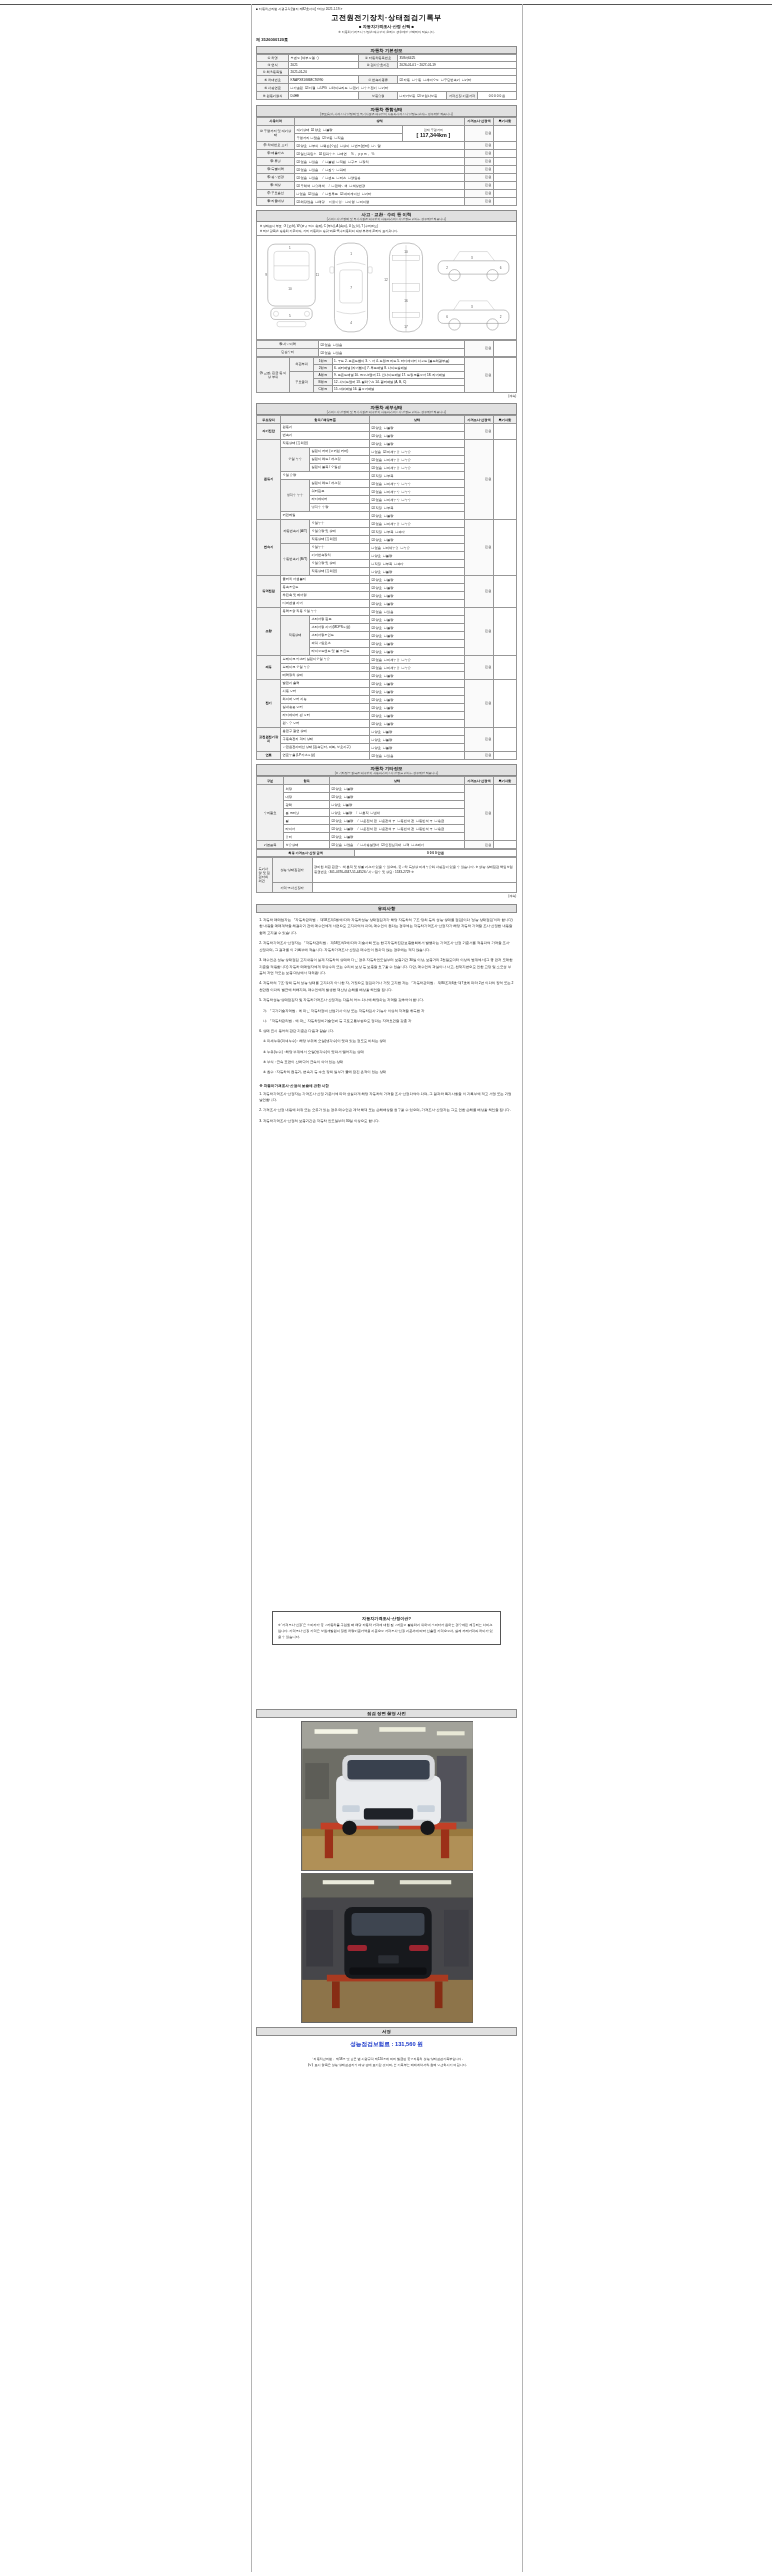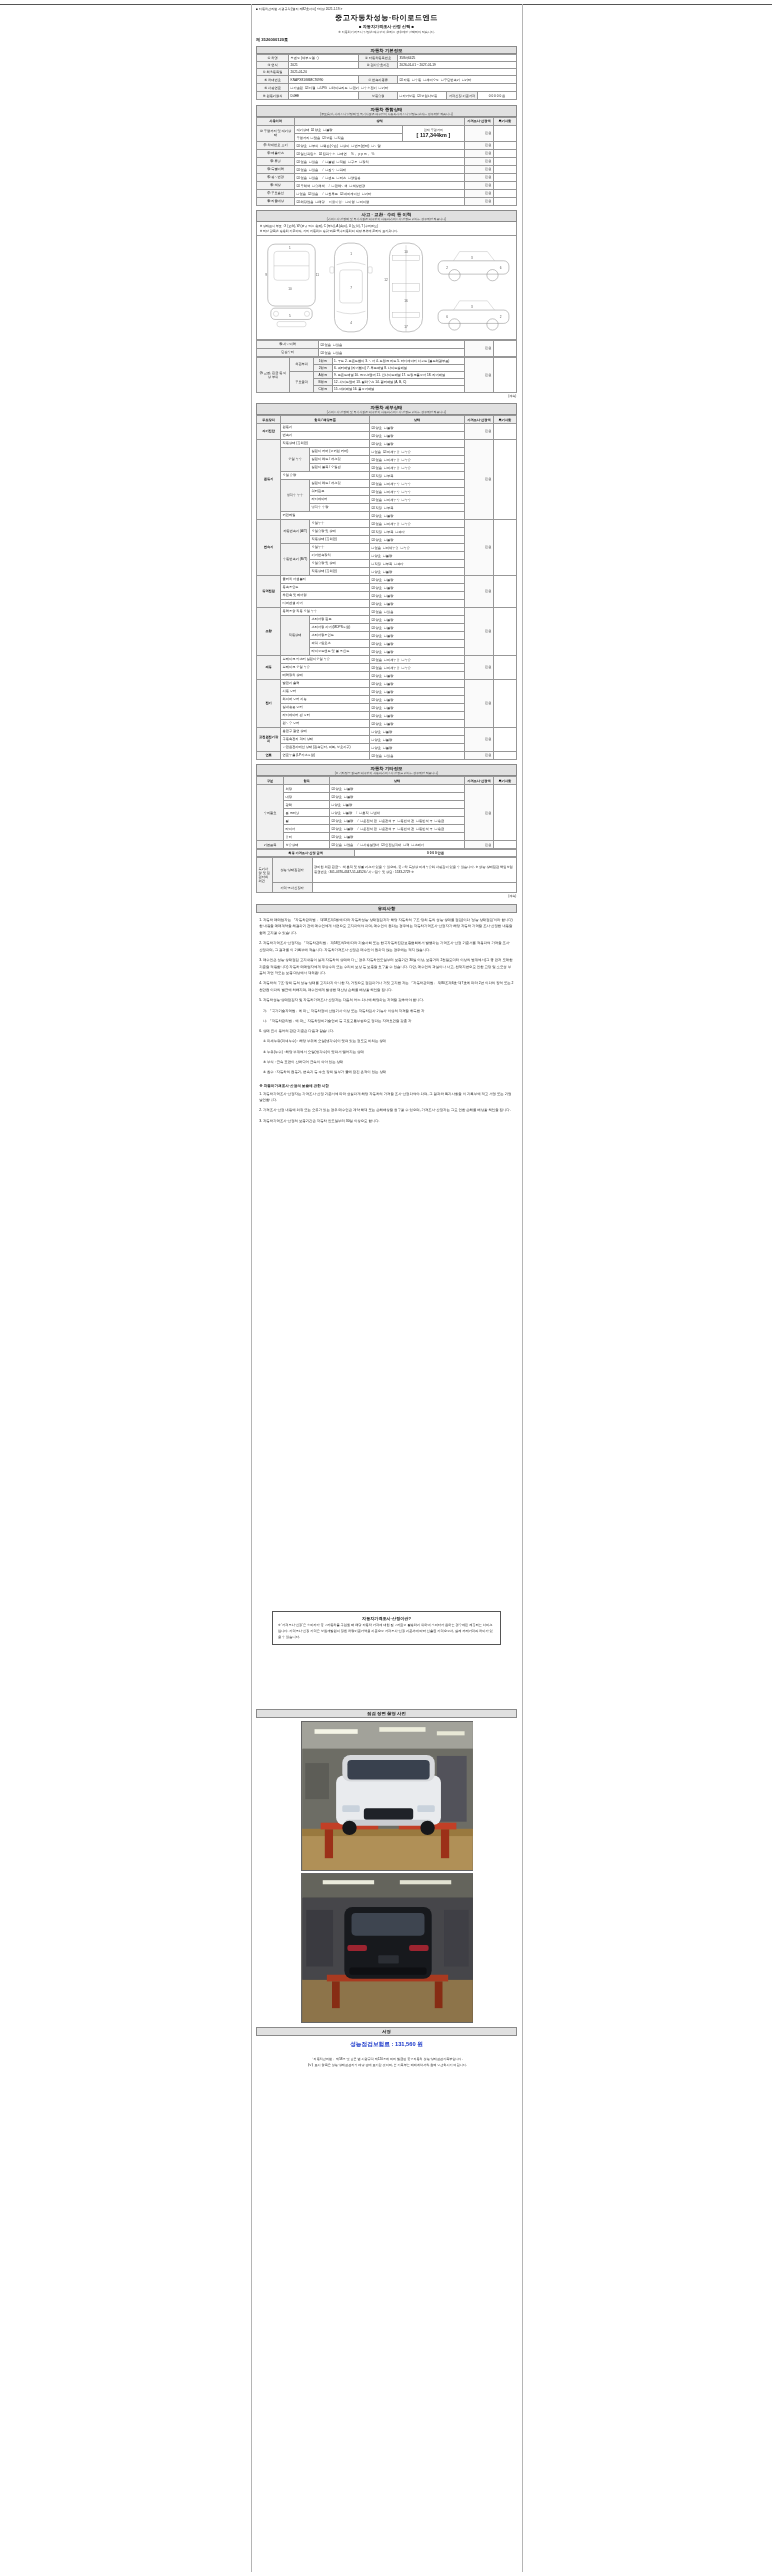--- a/index.html
+++ b/index.html
@@ -54,21 +54,21 @@
 .fee{text-align:center;font-size:5.7px;font-weight:b old;color:#1533c8;margin:5.2px 0 8.2px;font-weight:bold;}
 .flines{text-align:center;font-size:3.1px;line-height:1.8;color:#222;margin-top:3.1px;}
 </style>
 </head>
 <body>
 
 <div class="toprule"></div>
 <div class="sheet">
 
   <div class="lawref">■ 자동차관리법 시행규칙 [별지 제82호서식] &lt;개정 2021.1.19.&gt;</div>
-  <div class="title">중고자동차성능·타이로드엔드</div>
+  <div class="title">고전원전기장치·상태점검기록부</div>
   <div class="subtitle">■ 자동차가격조사·산정 선택 ■</div>
   <div class="subnote">※ 자동차가격조사·산정은 매수인이 원하는 경우에만 선택하여 적습니다.</div>
   <div class="docno">제 3526000120호</div>
 
   <div class="secbar">
     <div class="st">자동차 기본정보</div>
   </div>
   <table class="frm">
     <colgroup>
         <col style="width:32px">

